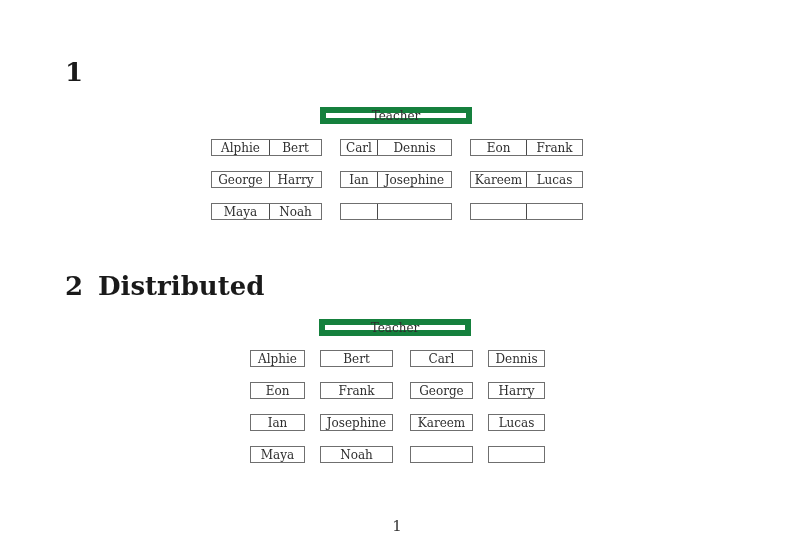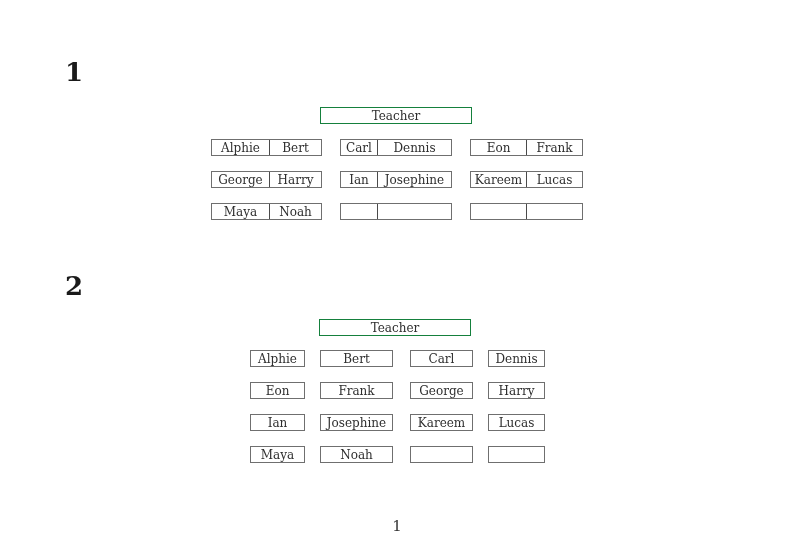--- a/index.html
+++ b/index.html
@@ -11,21 +11,21 @@
 
   
   .heading { position:absolute; display:flex; font-weight:700; font-size:26px; line-height:26px; color:#1a1a1a; }
   .heading .sec-num { width:33px; }
   #sec1-heading { left:65px; top:59px; }
   #sec2-heading { left:65px; top:273px; }
 
   
   .teacher-box {
     position:absolute; width:152px; height:17px; box-sizing:border-box;
-    border:1px solid #15803d; background:#fff;
+    border:6px solid #15803d; background:#fff;
     display:flex; align-items:center; justify-content:center;
     font-size:12px; color:#2e2e2e;
   }
   #teacher1 { left:320px; top:107px; }
   #teacher2 { left:319px; top:319px; }
 
   
   .crow { position:absolute; left:211px; display:flex; }
   #crow0 { top:139px; } #crow1 { top:171px; } #crow2 { top:203px; }
   .desk { display:flex; height:17px; box-sizing:border-box; border:1px solid #6f6f6f; background:#fff; }
@@ -112,20 +112,21 @@
       <span class="seat second"></span>
     </div>
     <div class="desk g3">
       <span class="seat first"></span>
       <span class="seat second"></span>
     </div>
   </div>
 
   <div class="heading" id="sec2-heading">
     <span class="sec-num">2</span>
+    <span class="sec-title">Distributed</span>
   </div>
 
   <div class="teacher-box" id="teacher2">
     <span>Teacher</span>
   </div>
 
   <div class="drow" id="drow0">
     <div class="sbox c1">Alphie</div>
     <div class="sbox c2">Bert</div>
     <div class="sbox c3">Carl</div>

